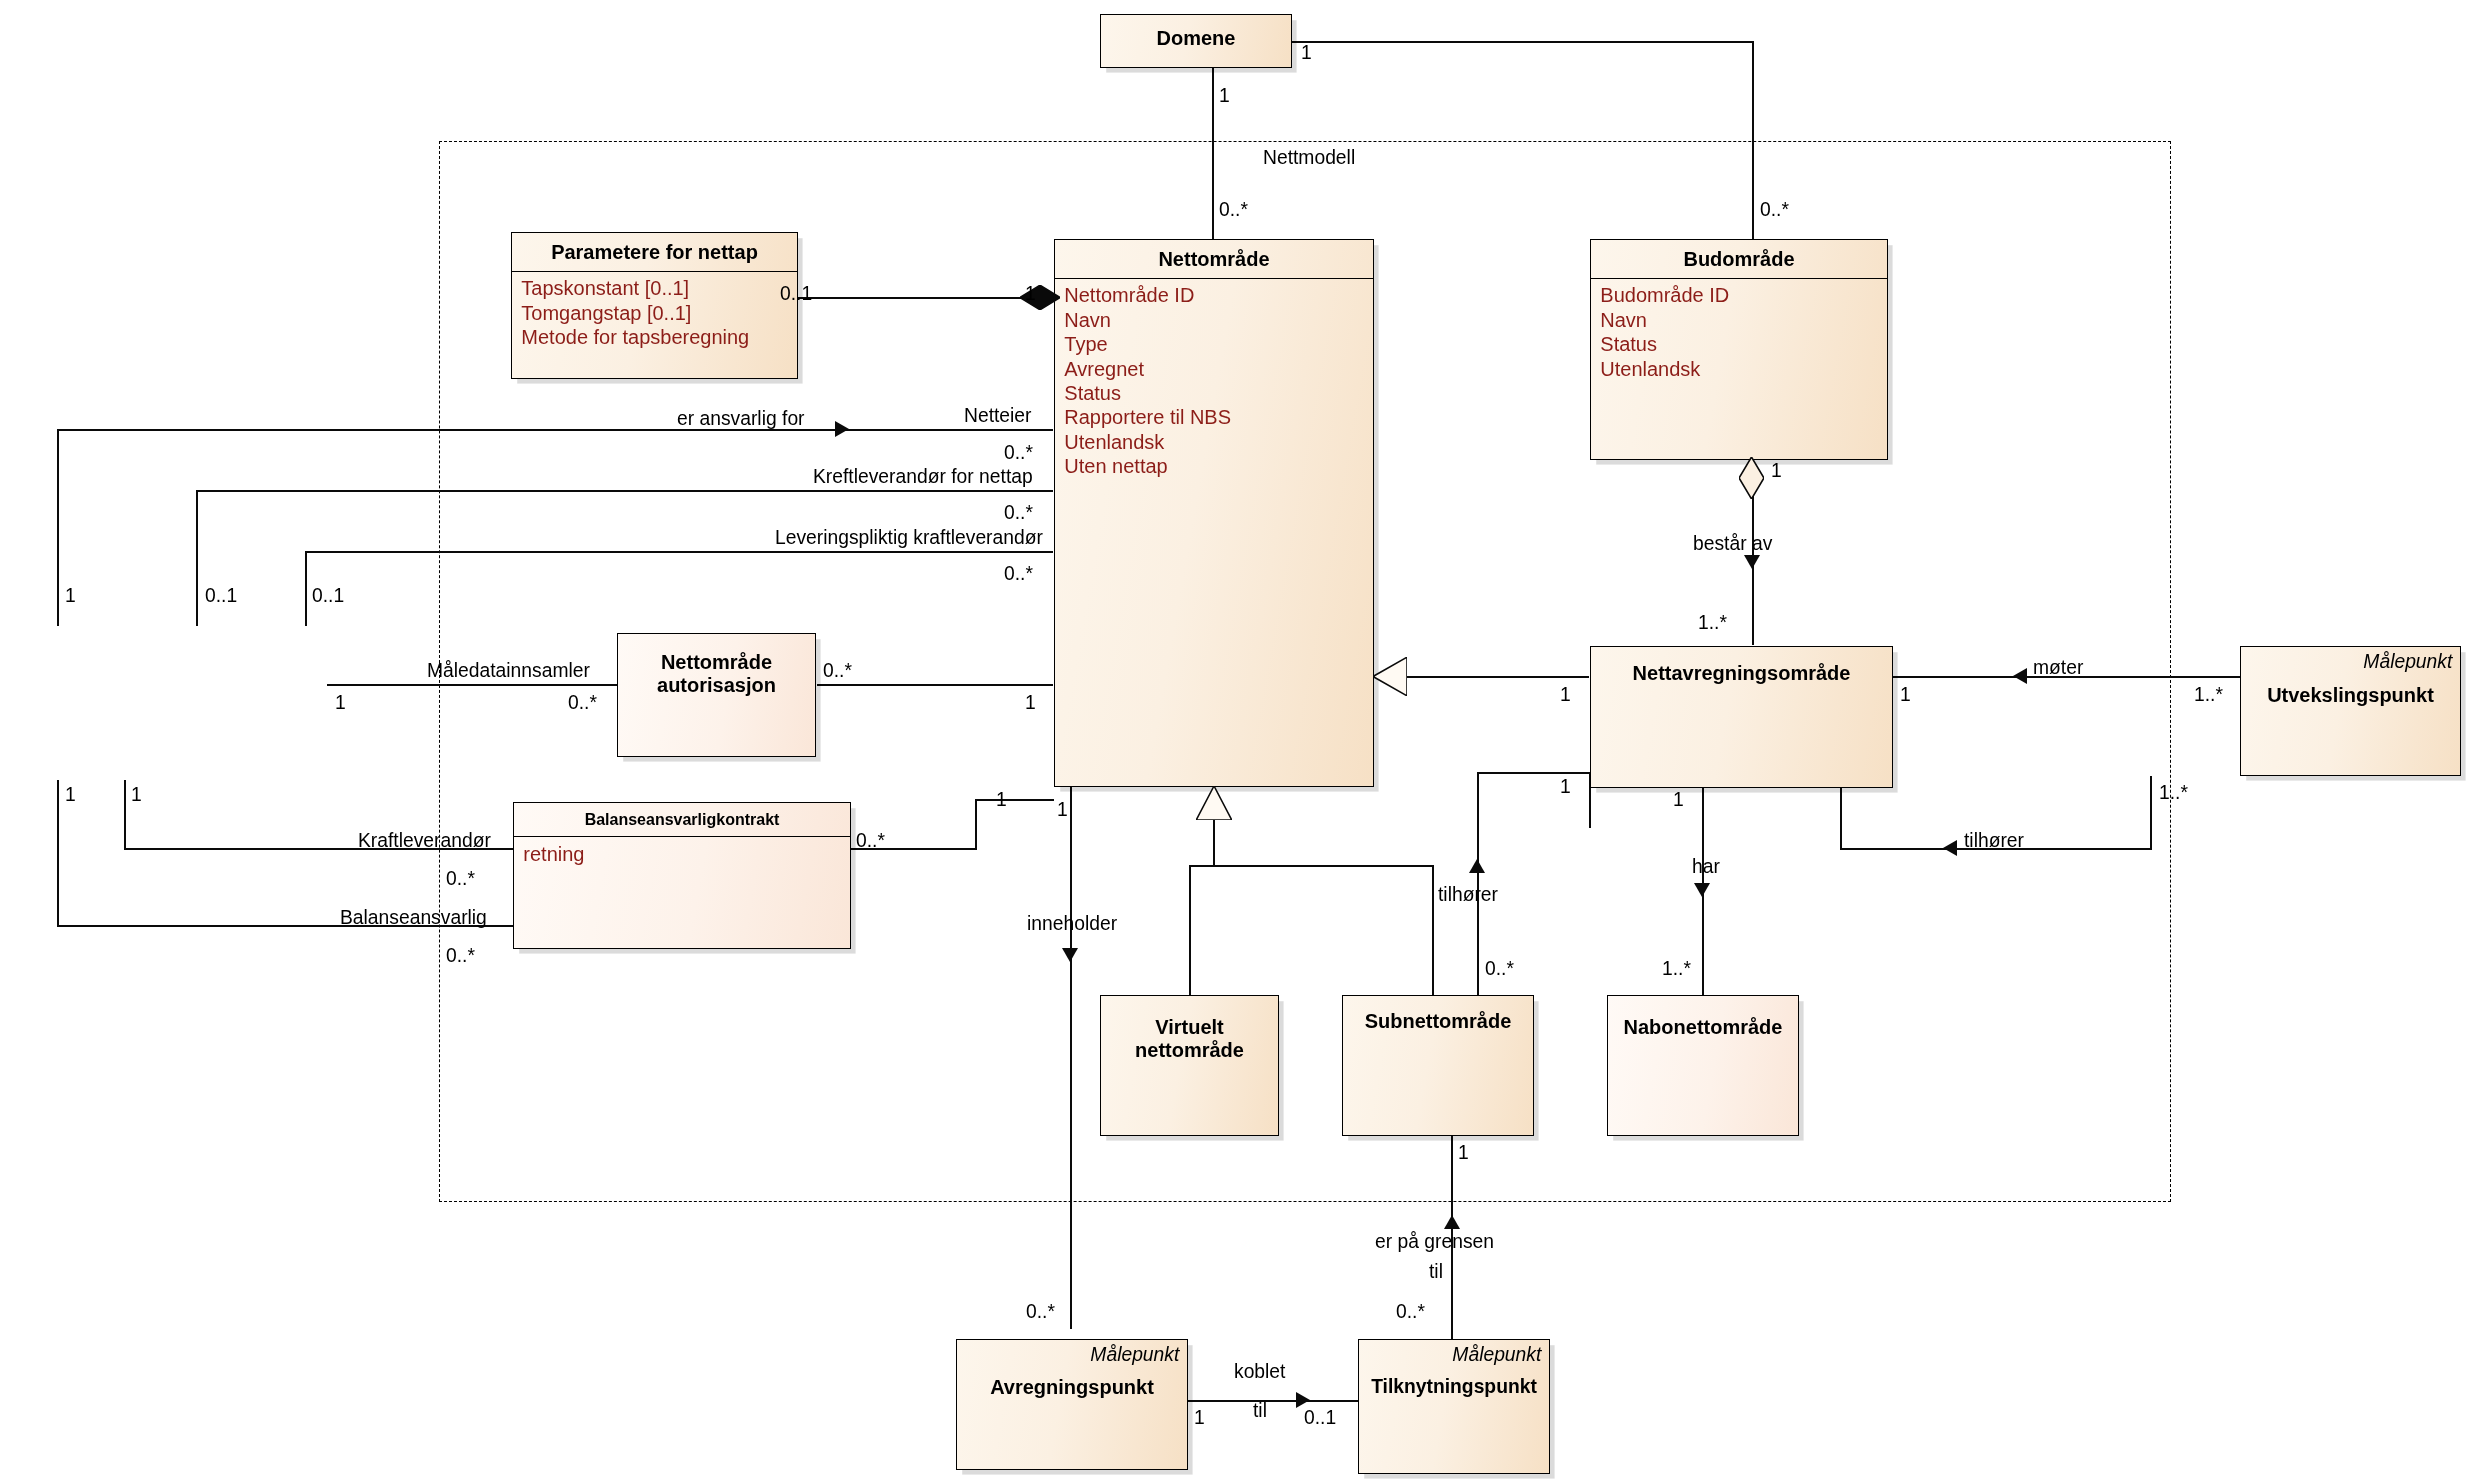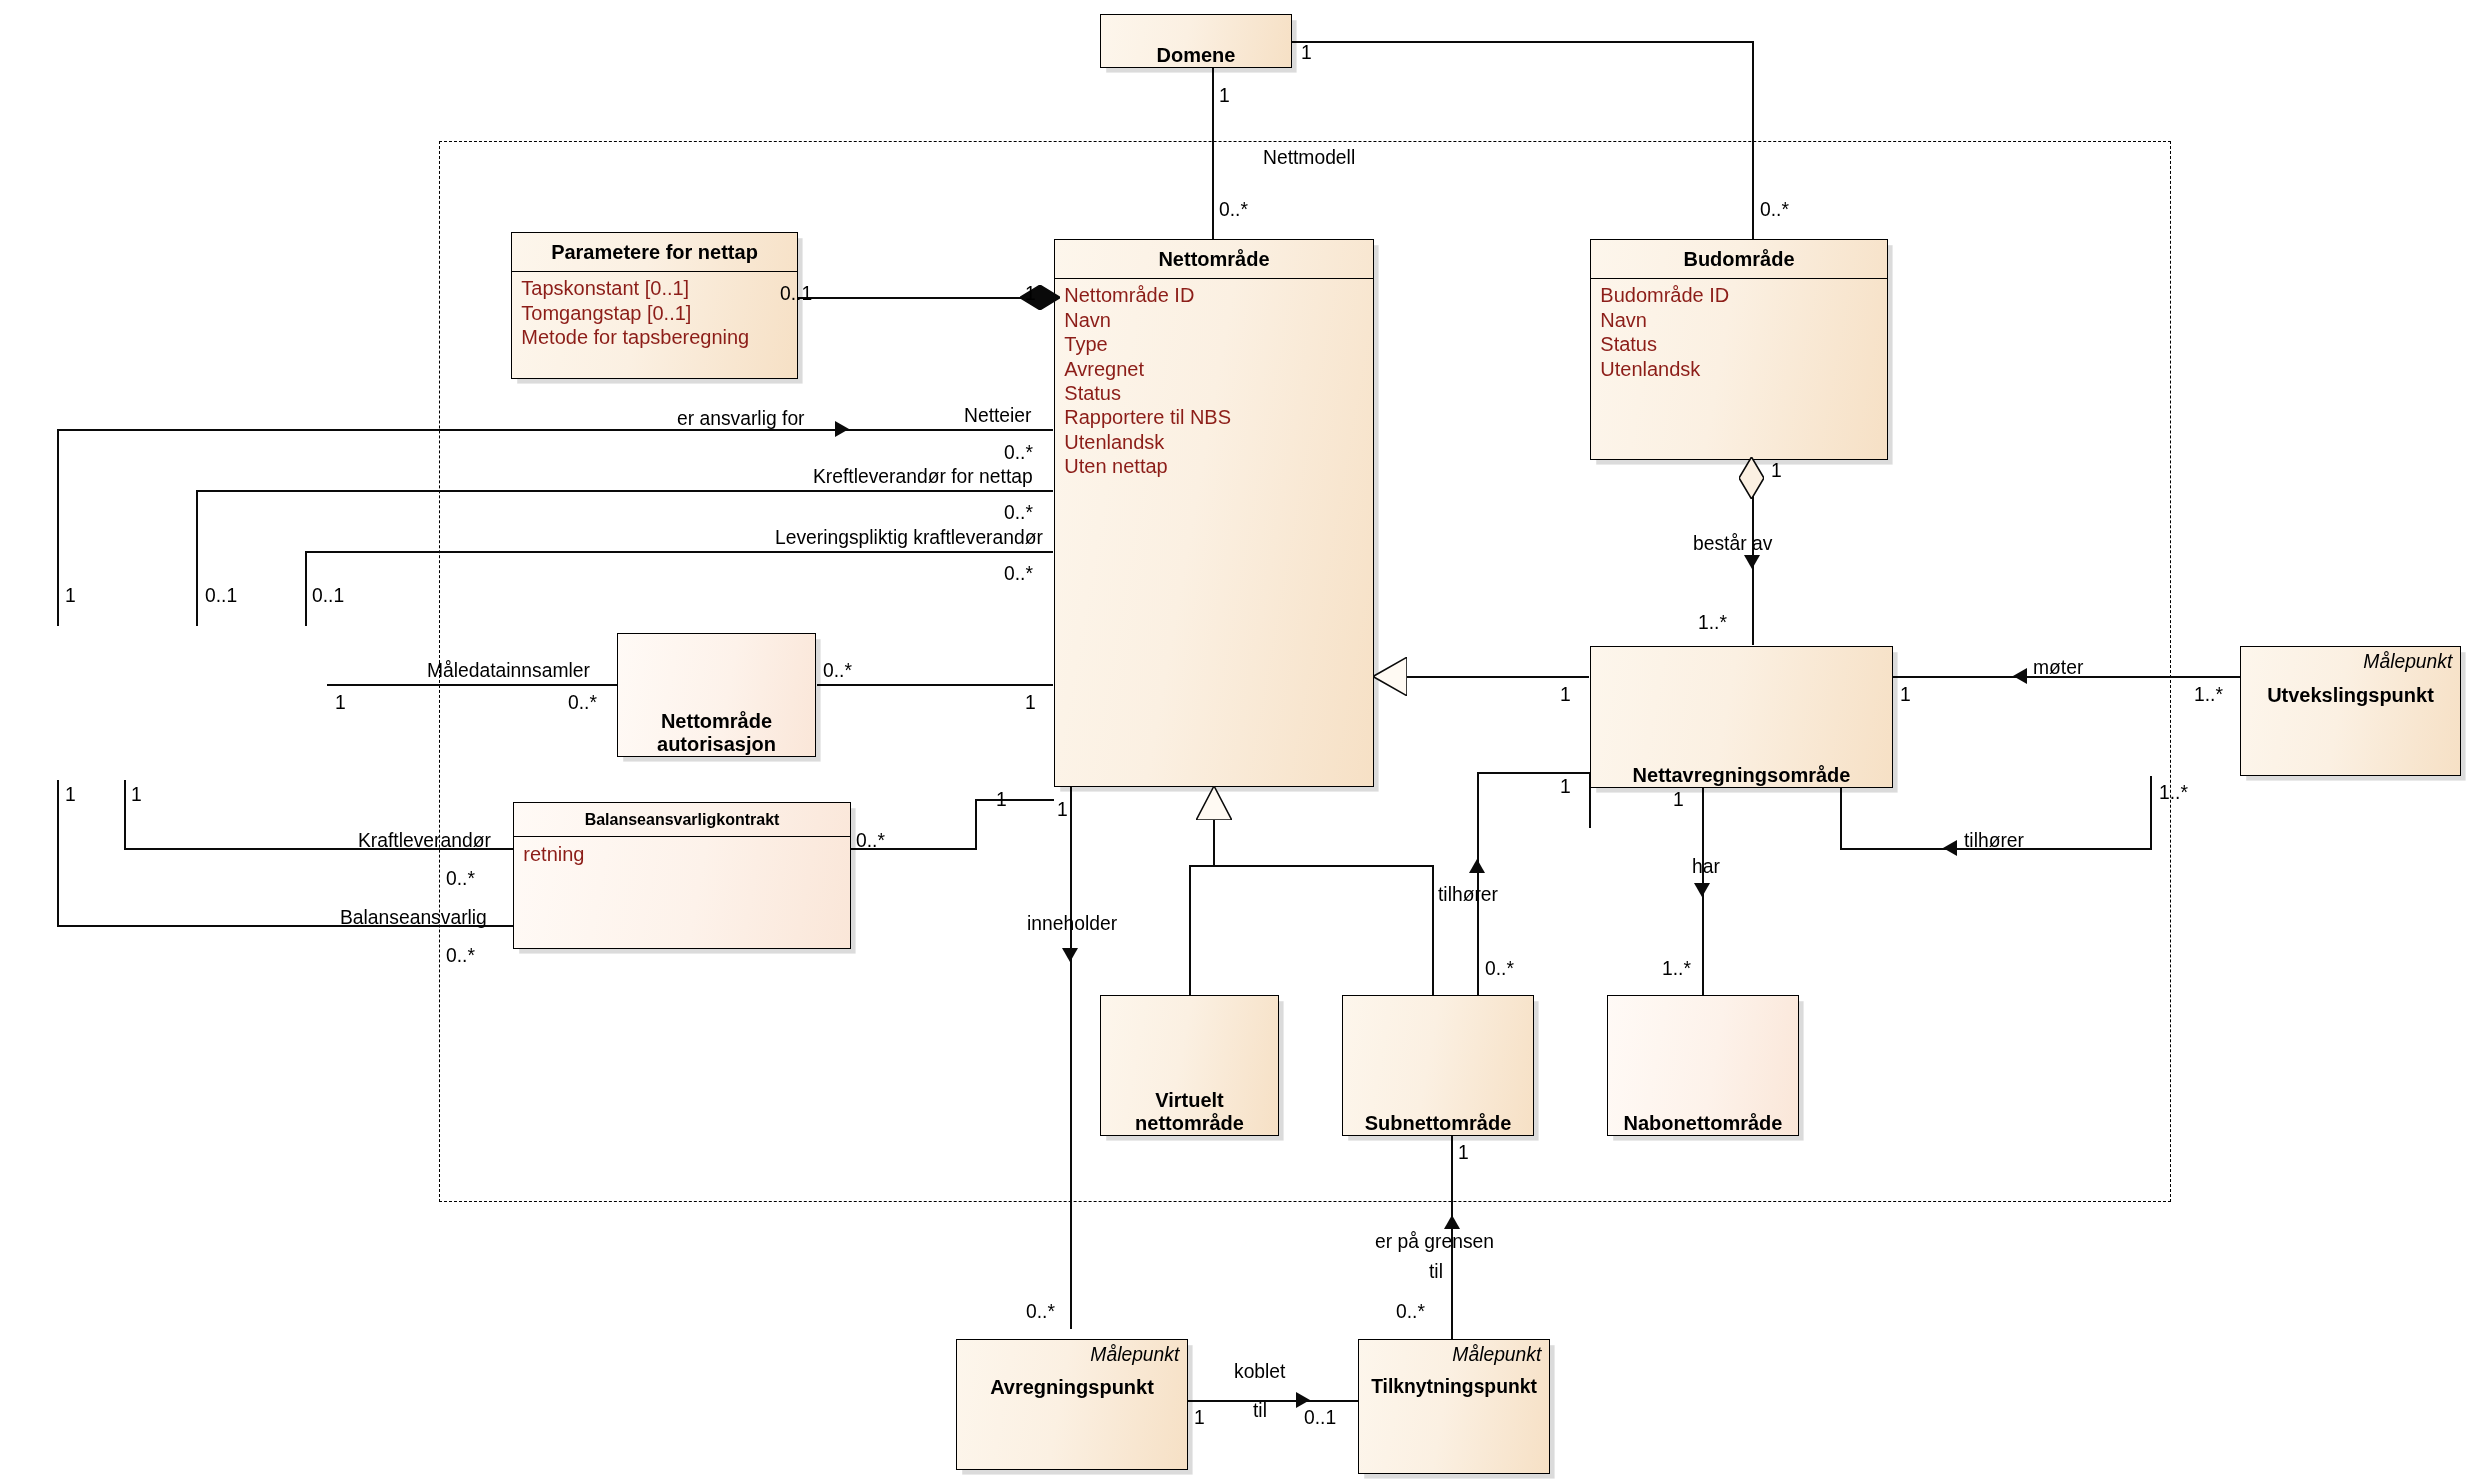--- a/index.html
+++ b/index.html
@@ -10,21 +10,21 @@
   .cls{position:absolute;box-sizing:border-box;border:1.5px solid #000;
        background:linear-gradient(100deg,#fdf6ec 0%,#fbf0e2 45%,#f6e0c5 100%);
        box-shadow:5.4px 5.4px 0 -0.8px rgba(0,0,0,0.14);}
   .cls.pale{background:linear-gradient(100deg,#fffaf6 0%,#fdf2ea 55%,#fae6d8 100%);}
   .cls .stereo{position:absolute;right:7.7px;top:3.9px;font-style:italic;font-size:19.3px;color:#000;}
   .cls .nm{font-weight:bold;font-size:20px;text-align:center;color:#000;line-height:1.16;}
   .cls .titlebar{padding:7.7px 4.6px 7px 4.6px;}
   .cls .titlebar.hassep{border-bottom:1.5px solid #000;}
   .cls .attrs{padding:4.6px 9.3px 3.1px 9.3px;color:#8c1d18;font-size:20px;line-height:1.22;}
   .cls .attrs div{white-space:nowrap;}
-  .cls.center-name{display:flex;align-items:flex-end;justify-content:center;}
+  .cls.center-name{display:flex;align-items:flex-start;justify-content:center;}
   .cls.center-name .nm{width:100%;padding-top:14px;}
 
   
   .pkg{position:absolute;border:1.5px dashed #000;box-sizing:border-box;background:transparent;}
 
   
   .ln{position:absolute;background:#0a0a0a;}
   .h{height:1.5px;}
   .v{width:1.5px;}
 

